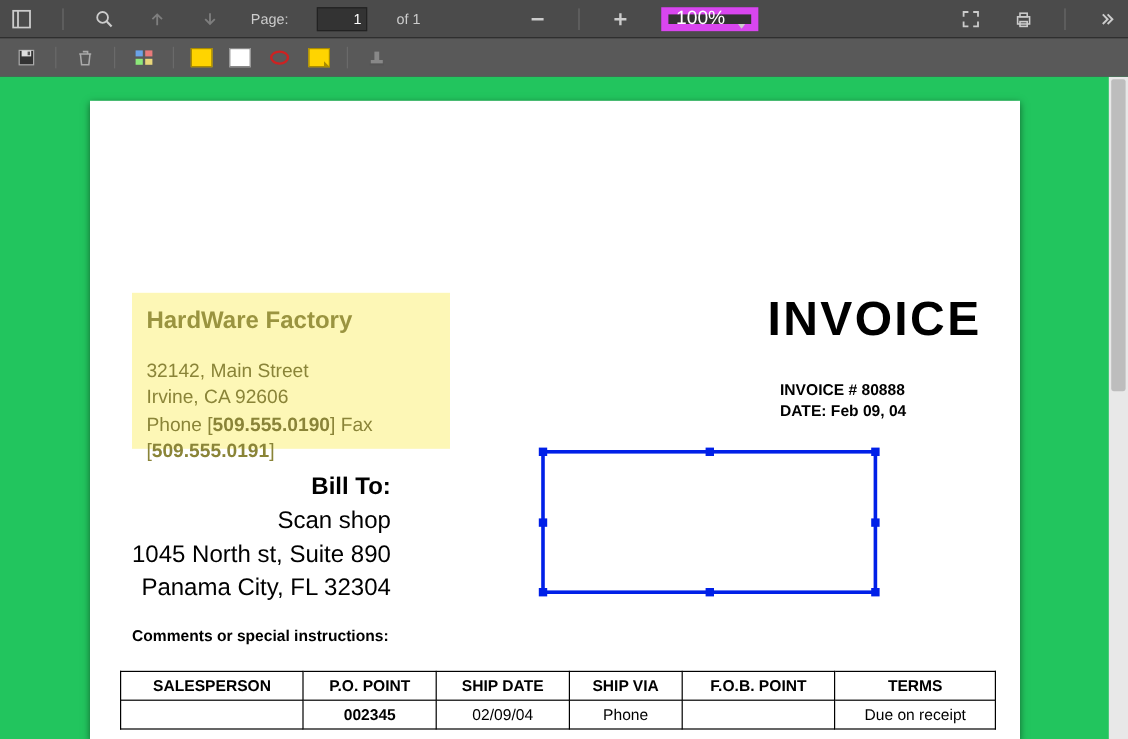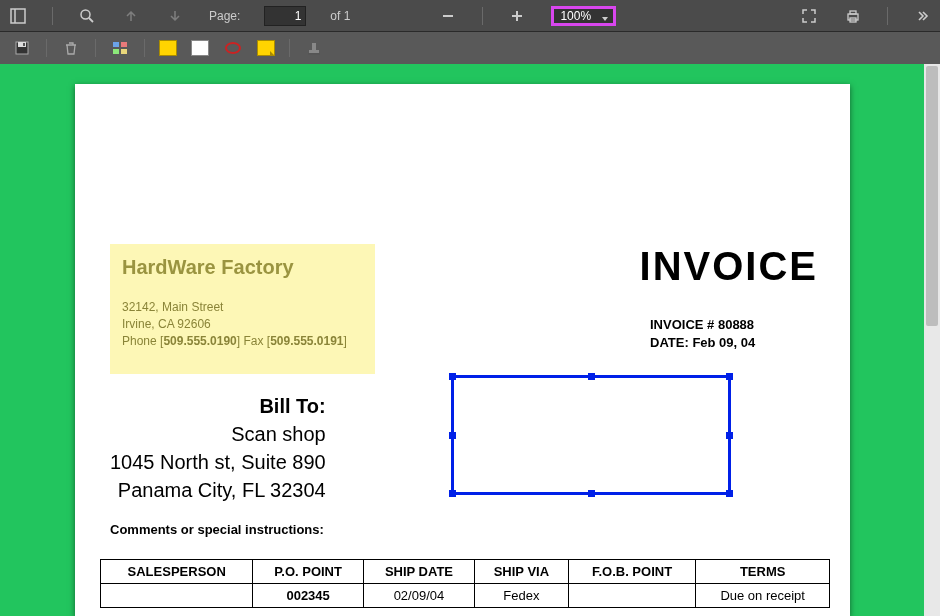--- a/index.html
+++ b/index.html
@@ -50,23 +50,23 @@
   background: #333;
   border: 1px solid #222;
   color: #fff;
   text-align: right;
   padding: 0 4px;
   font-size: 12px;
 }
 .zoom-select {
   height: 20px;
   background: #333;
-  border: 3px solid #d946ef;
+  border: 6px solid #d946ef;
   color: #fff;
-  font-size: 12px;
+  font-size: 16px;
   padding: 0 22px 0 6px;
   position: relative;
   display: flex;
   align-items: center;
 }
 .zoom-caret {
   position: absolute;
   right: 5px;
   top: 8px;
   width: 0; height: 0;
@@ -105,21 +105,21 @@
   background: #fdf7b6;
   padding: 12px 12px;
 }
 .company-name {
   font-size: 20px;
   font-weight: bold;
   color: #9a9440;
 }
 .company-addr {
   margin-top: 20px;
-  font-size: 12px;
+  font-size: 16px;
   color: #8a8438;
   line-height: 1.4;
 }
 .invoice-title {
   position: absolute;
   right: 32px;
   top: 160px;
   font-size: 40px;
   font-weight: 900;
   letter-spacing: 2px;
@@ -341,21 +341,21 @@
           <th>P.O. POINT</th>
           <th>SHIP DATE</th>
           <th>SHIP VIA</th>
           <th>F.O.B. POINT</th>
           <th>TERMS</th>
         </tr>
         <tr>
           <td></td>
           <td style="font-weight:bold">002345</td>
           <td>02/09/04</td>
-          <td>Fedex</td>
+          <td>Phone</td>
           <td></td>
           <td>Due on receipt</td>
         </tr>
       </tbody>
         </table>
     </div>
 
     <div class="selection-box" id="selbox" style="left: 376px; top: 291px; width: 280px; height: 120px;">
       <div class="handle" style="left:-5px;top:-5px"></div>
       <div class="handle" style="right:-5px;top:-5px"></div>

